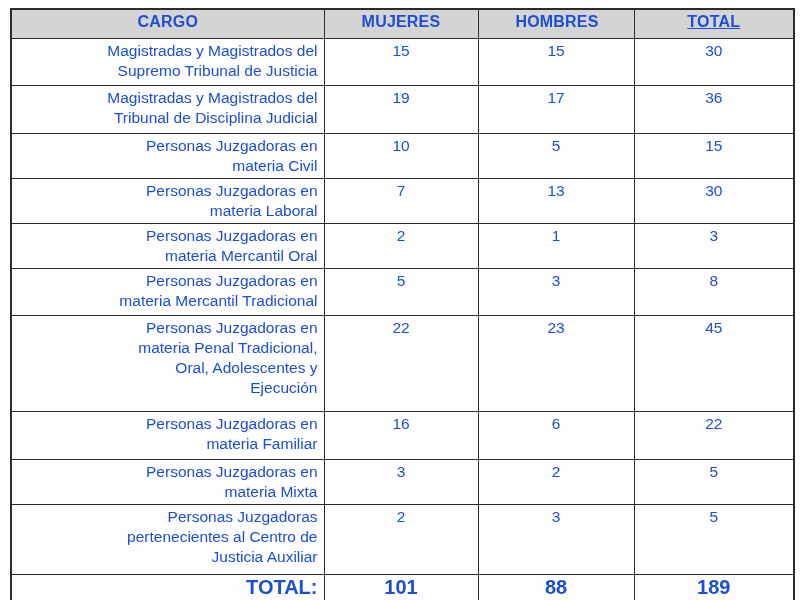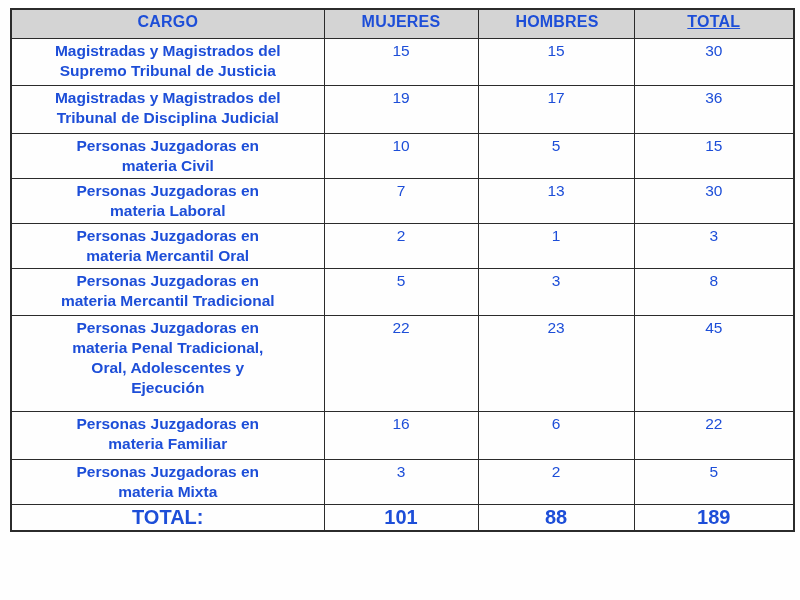--- a/index.html
+++ b/index.html
@@ -41,23 +41,22 @@
   thead th {
     background: #d4d4d4;
     font-weight: bold;
     text-align: center;
     height: 24px;
     vertical-align: middle;
     font-size: 16px;
     letter-spacing: 0.2px;
   }
   td.cell-cargo {
-    text-align: center;
+    text-align: right;
     white-space: pre-line;
-    font-weight: bold;
   }
   td.cell-num {
     text-align: center;
   }
   
   tbody tr:nth-child(1)  { height: 47px; }
   tbody tr:nth-child(2)  { height: 48px; }
   tbody tr:nth-child(3)  { height: 45px; }
   tbody tr:nth-child(4)  { height: 45px; }
   tbody tr:nth-child(5)  { height: 43px; }
@@ -163,20 +162,28 @@
   </tr>
 
   <tr>
     <td class="cell-cargo">Personas Juzgadoras en
 materia Mixta</td>
     <td class="cell-num">3</td>
     <td class="cell-num">2</td>
     <td class="cell-num">5</td>
   </tr>
 
+  <tr>
+    <td class="cell-cargo">Personas Juzgadoras
+pertenecientes al Centro de
+Justicia Auxiliar</td>
+    <td class="cell-num">2</td>
+    <td class="cell-num">3</td>
+    <td class="cell-num">5</td>
+  </tr>
 </tbody>
     <tfoot>
       <tr>
         <td class="cell-cargo">TOTAL:</td>
         <td class="cell-num">101</td>
         <td class="cell-num">88</td>
         <td class="cell-num">189</td>
       </tr>
     </tfoot>
   </table>

